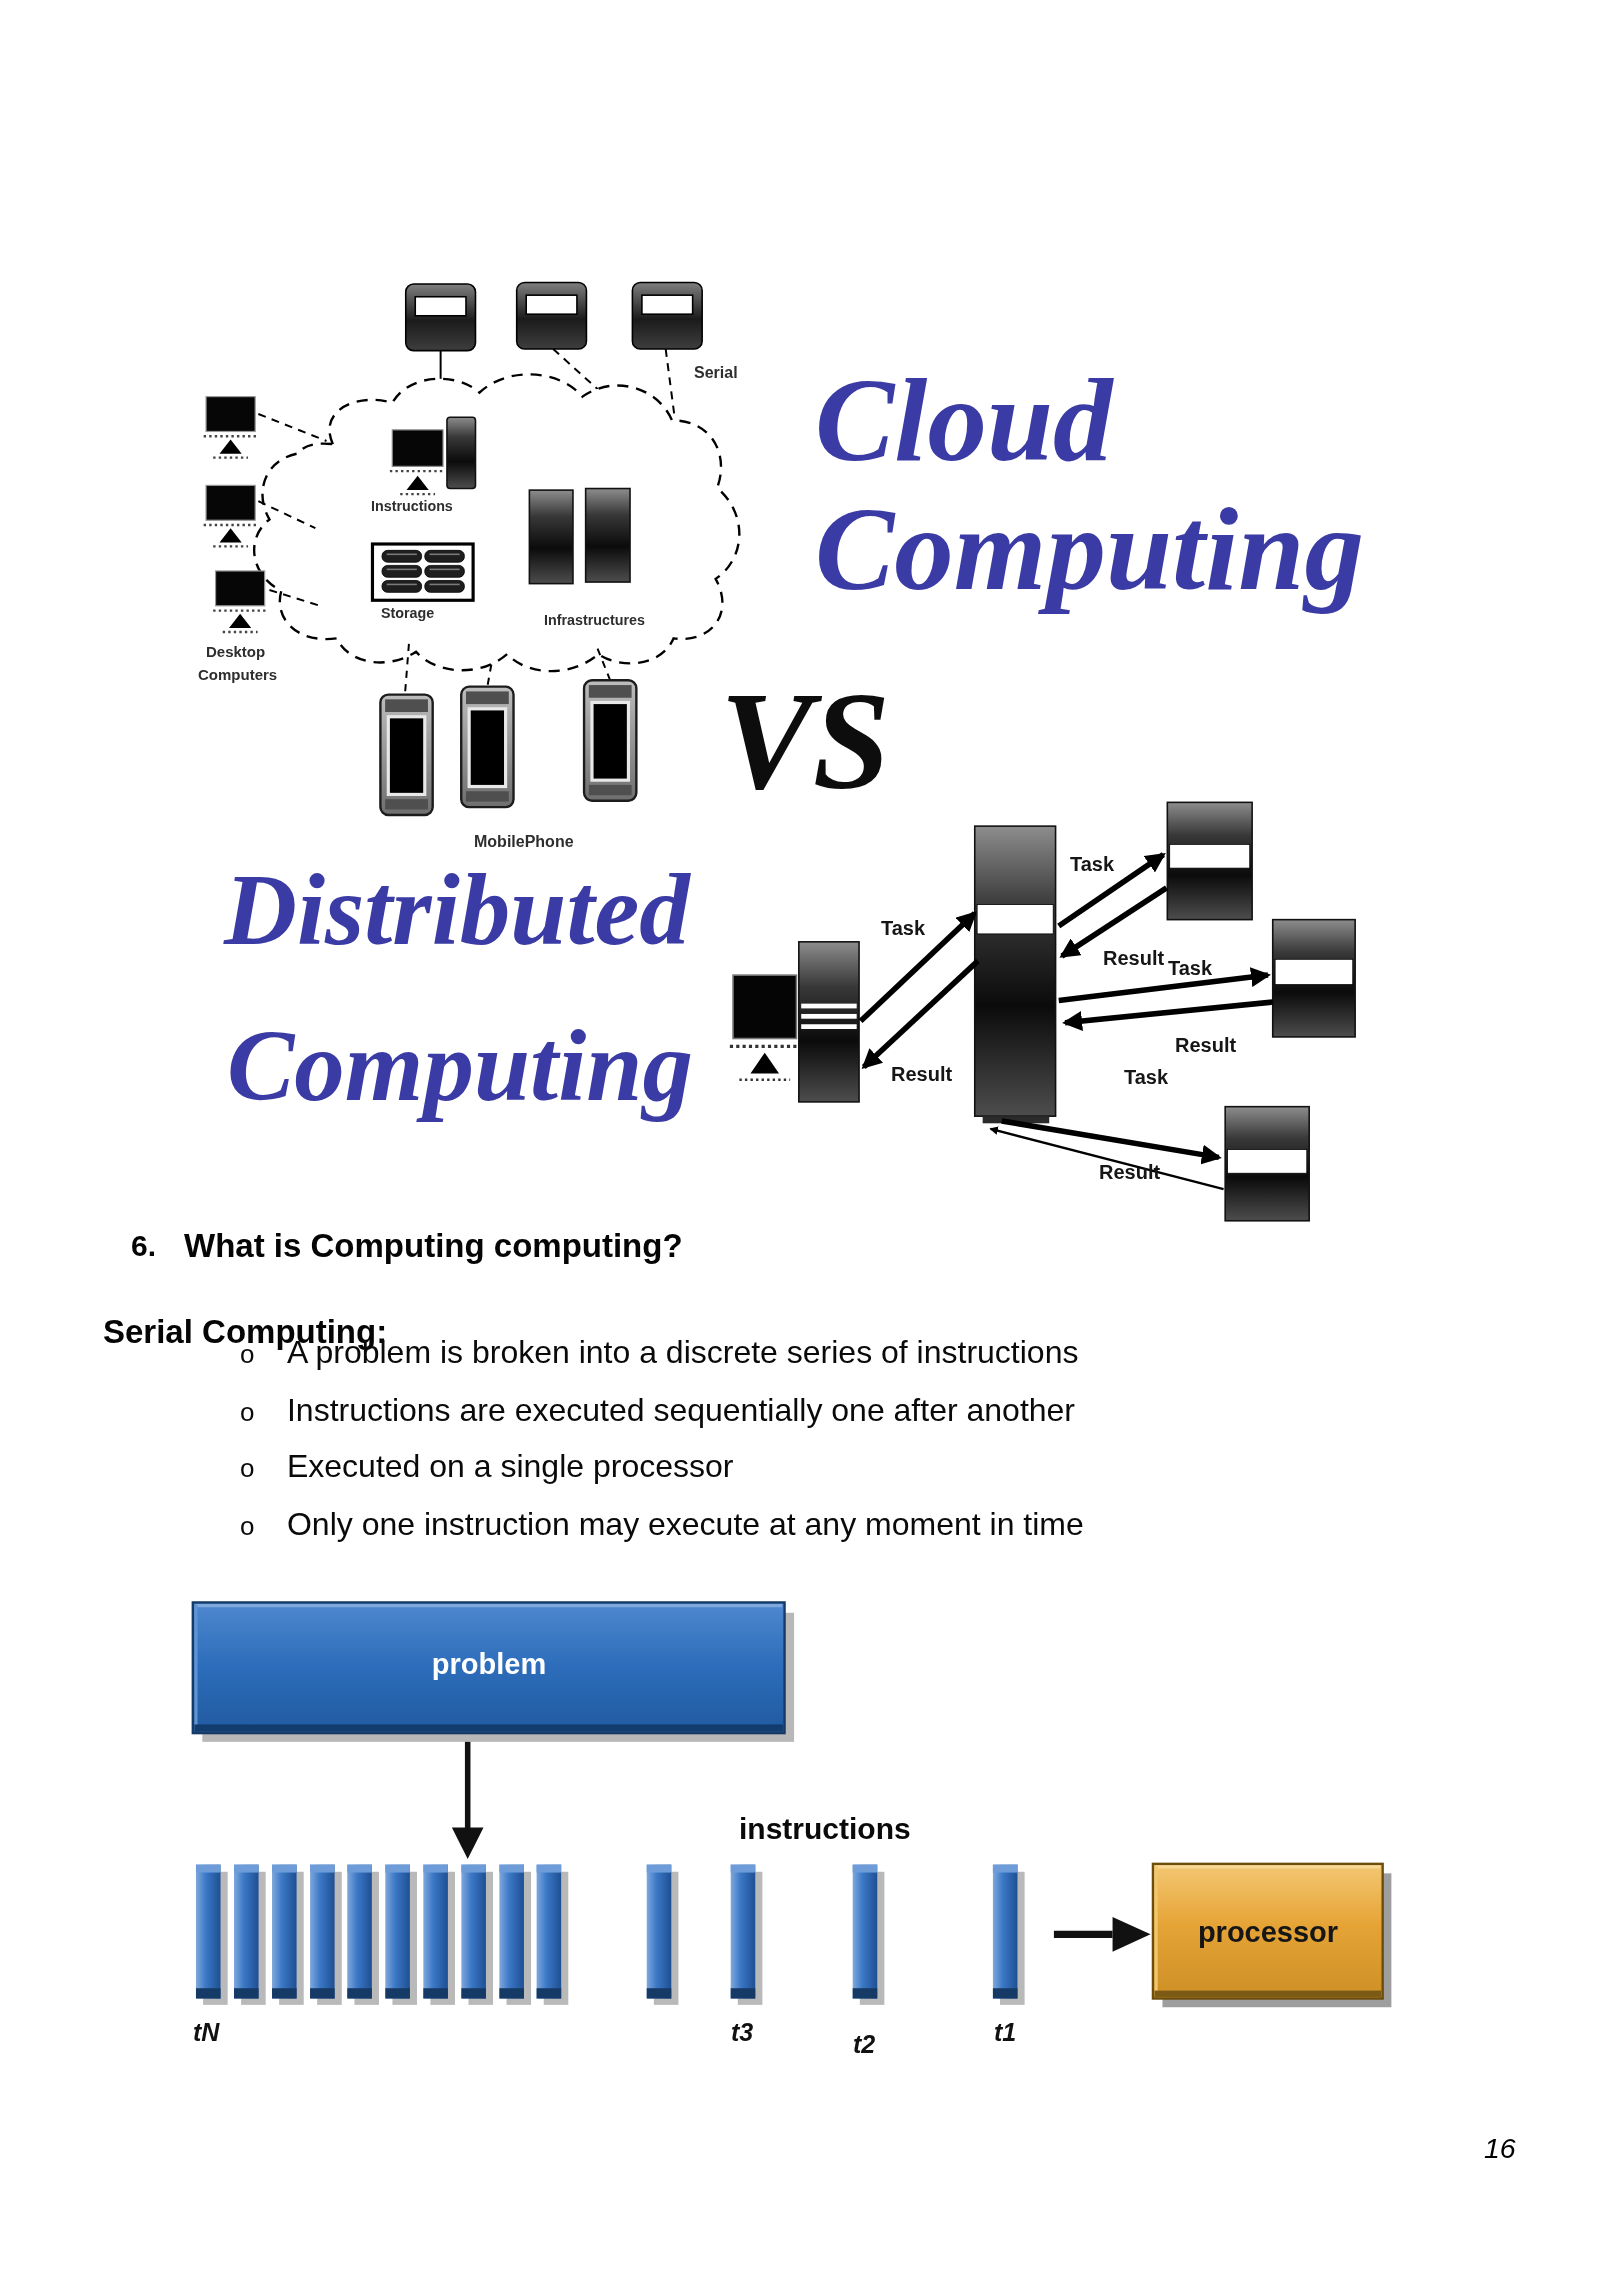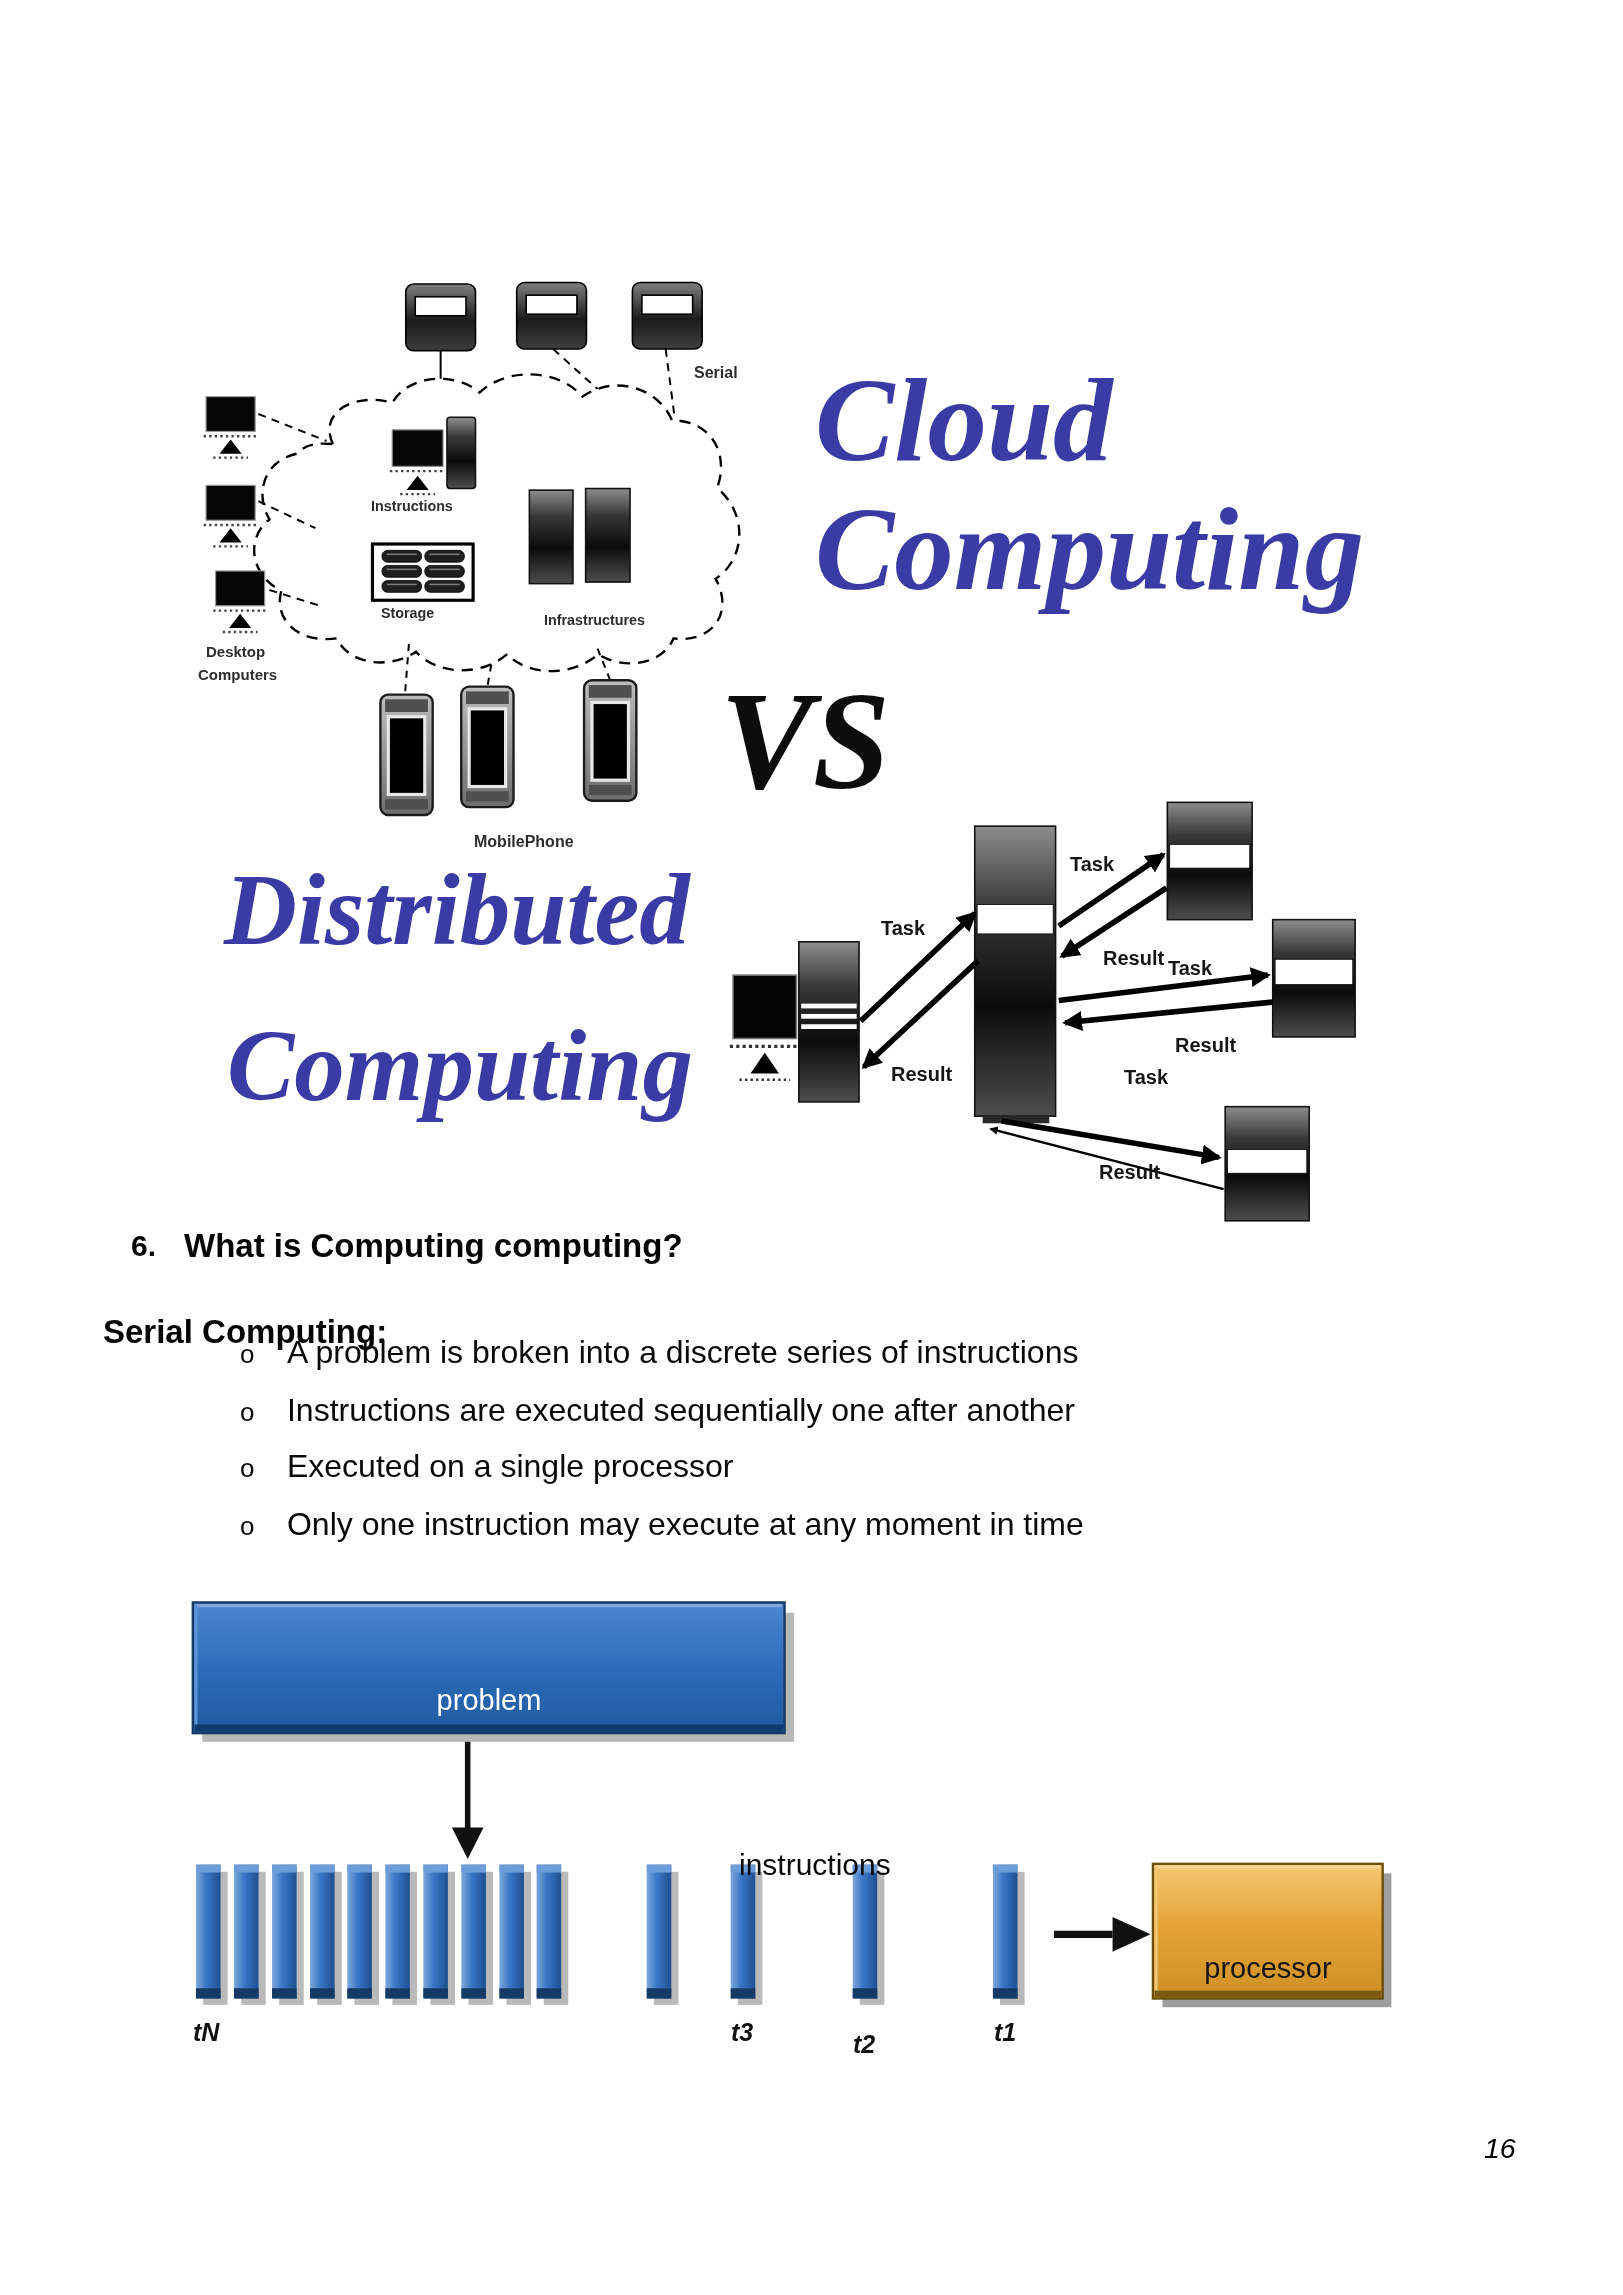--- a/index.html
+++ b/index.html
@@ -9,21 +9,21 @@
   .btitle{position:absolute;font-family:"Liberation Serif",serif;font-style:italic;
           font-weight:bold;color:#3b3ba6;line-height:1;white-space:nowrap;}
   .vs{position:absolute;font-family:"Liberation Serif",serif;font-style:italic;
       font-weight:bold;color:#0d0d0d;line-height:1;}
   .slabel{position:absolute;color:#2e2e2e;font-weight:600;line-height:1.05;white-space:nowrap;}
   .trlabel{position:absolute;color:#161616;font-weight:600;font-size:20px;line-height:1;}
   .h-bold{position:absolute;font-weight:bold;color:#050505;font-size:33px;line-height:1;white-space:nowrap;}
   .bullet{position:absolute;font-size:32px;color:#0a0a0a;line-height:1;white-space:nowrap;}
   .bullet .mk{font-size:26px;}
   .bullet .tx{margin-left:32.5px;}
-  .boxlabel{position:absolute;font-weight:normal;text-align:center;line-height:1;margin-top:36px;}
+  .boxlabel{position:absolute;font-weight:bold;text-align:center;line-height:1;}
   .tlabel{position:absolute;font-weight:bold;font-style:italic;font-size:25px;color:#111;line-height:1;}
   .pagenum{position:absolute;font-size:28.5px;color:#000000;line-height:1;font-style:italic;}
 </style>
 </head>
 <body>
 
 <div class="page">
 
   <svg style="top:0" width="1623" height="1237" viewBox="0 0 2048 1560">
     <defs>

